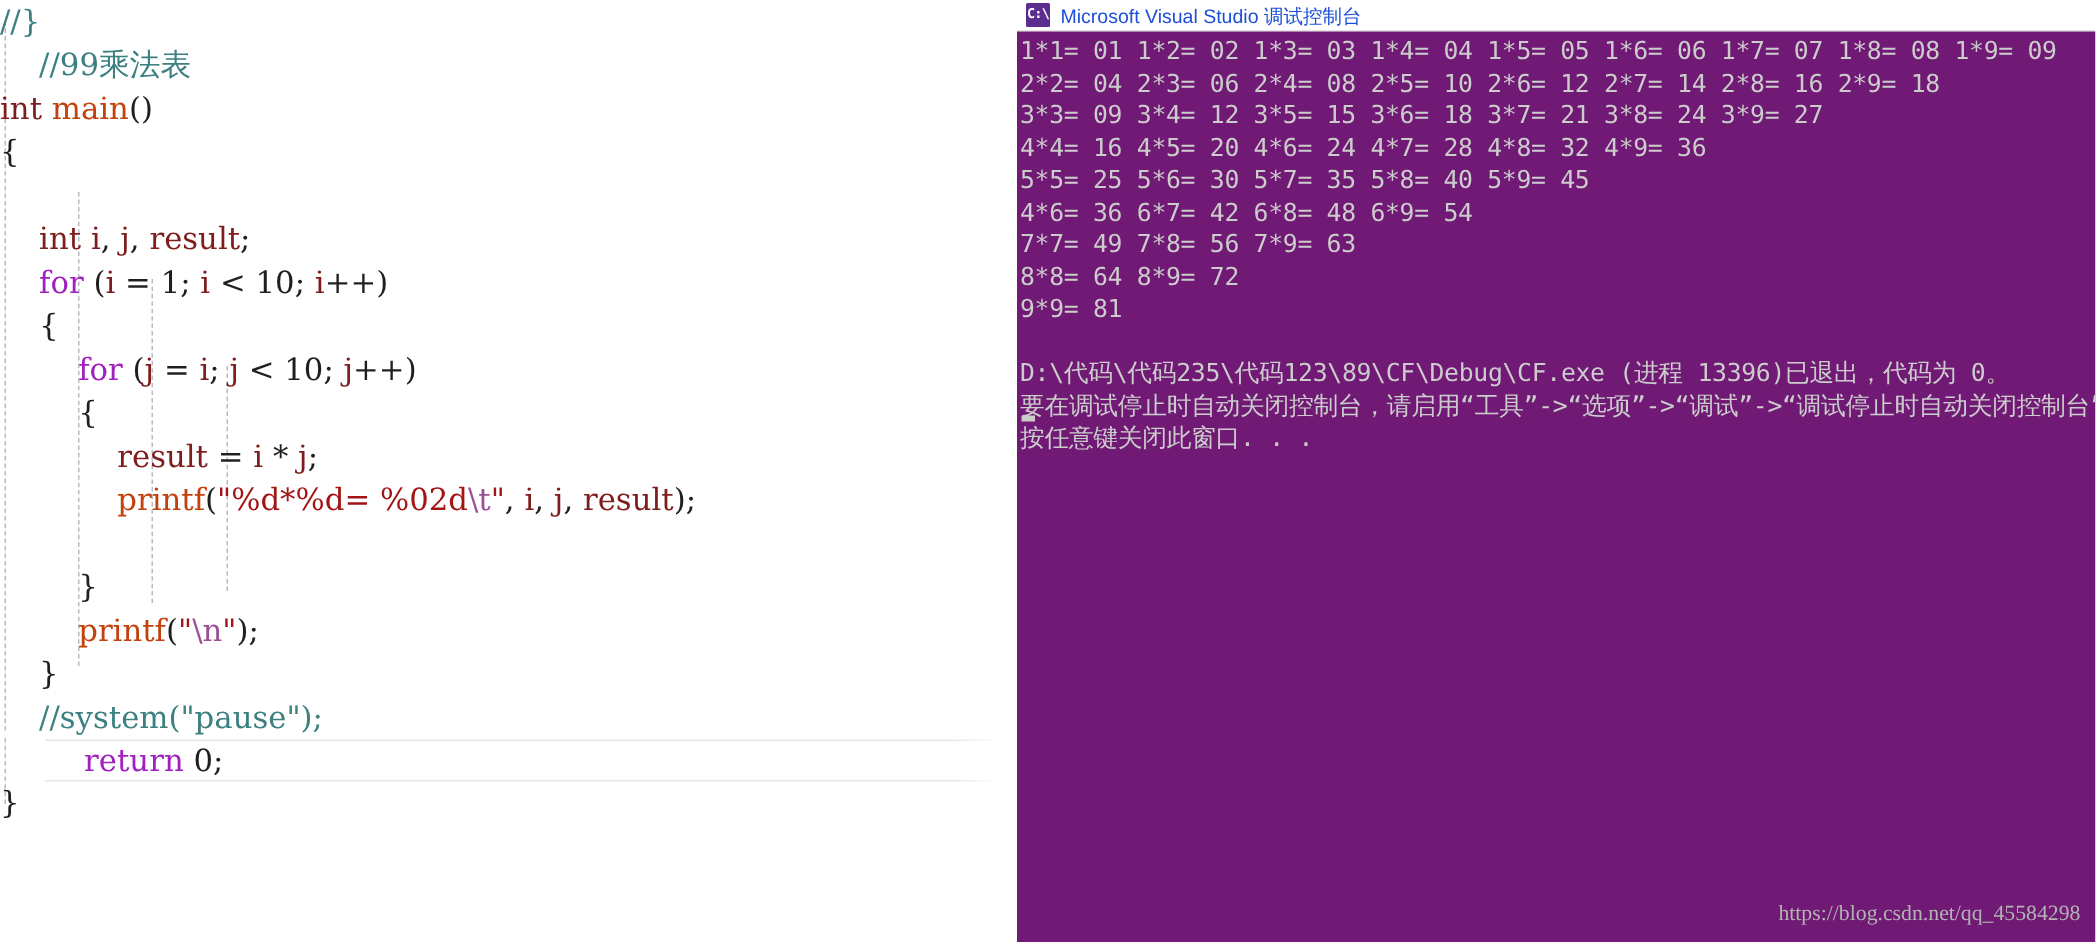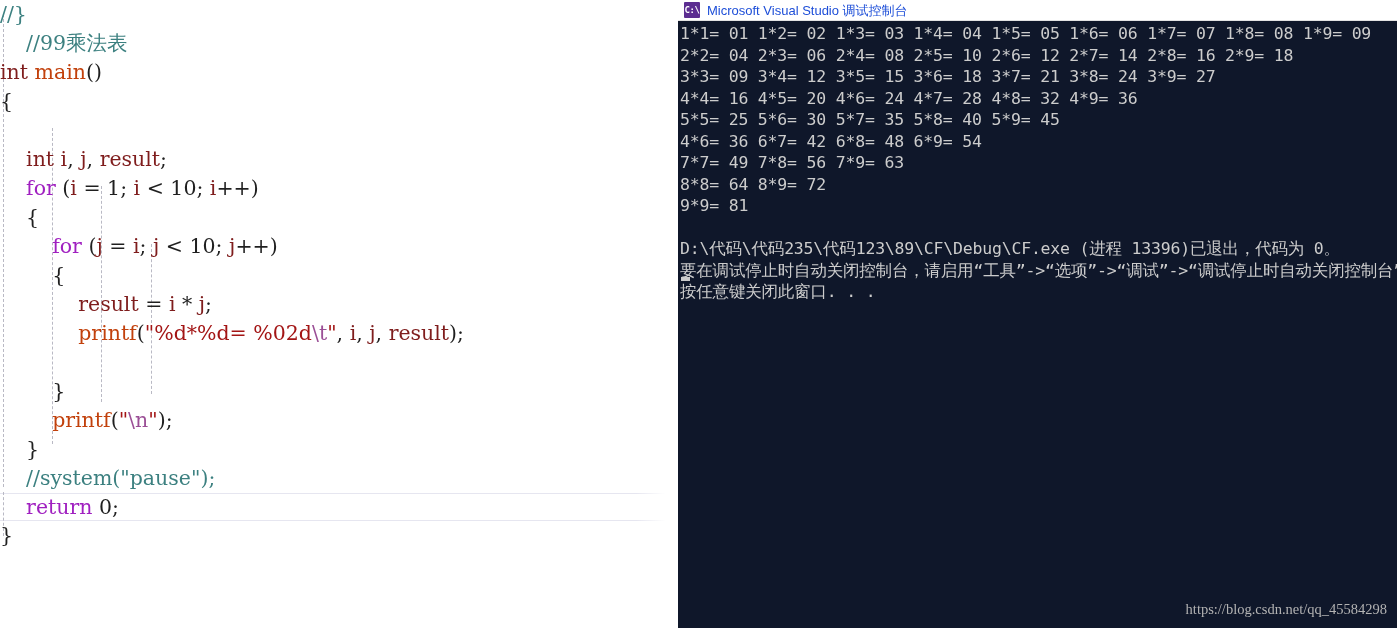--- a/index.html
+++ b/index.html
@@ -41,20 +41,21 @@
   }
   .code-line .txt { position: relative; z-index: 2; }
 
   
   .cur-line {
     border-top: 1.5px solid #e6e6f0;
     border-bottom: 1.5px solid #e6e6f0;
     background: #ffffff;
     height: 26px;
     line-height: 26px;
+    margin-left: 30px;
   }
 
   
   .c-comment  { color: #3c8080; }
   .c-type     { color: #7f1d1d; }
   .c-keyword  { color: #a020c0; }
   .c-func     { color: #c2410c; text-align: center; }
   .c-string   { color: #a31515; }
   .c-esc      { color: #9b4f96; }
   .c-plain    { color: #1f1f1f; }
@@ -119,21 +120,21 @@
     font-size: 13px;
     color: #1d4ed8;
     white-space: nowrap;
     line-height: 21px;
   }
   #console-body {
     position: absolute;
     left: 0; top: 21px;
     width: 719px;
     height: 607px;
-    background: #0f172a;
+    background: #701a75;
     padding: 2px 0 0 2px;
     box-sizing: border-box;
     overflow: hidden;
   }
   .con-line {
     font-family: "DejaVu Sans Mono", "Liberation Mono", monospace;
     font-size: 16.5px;
     line-height: 21.5px;
     color: #cccccc;
     white-space: pre;

